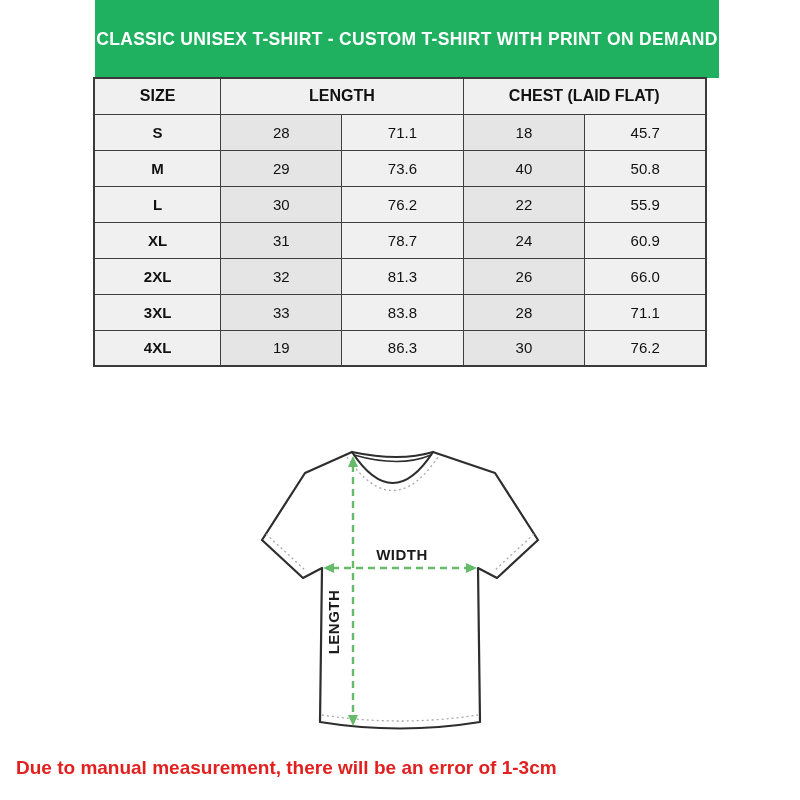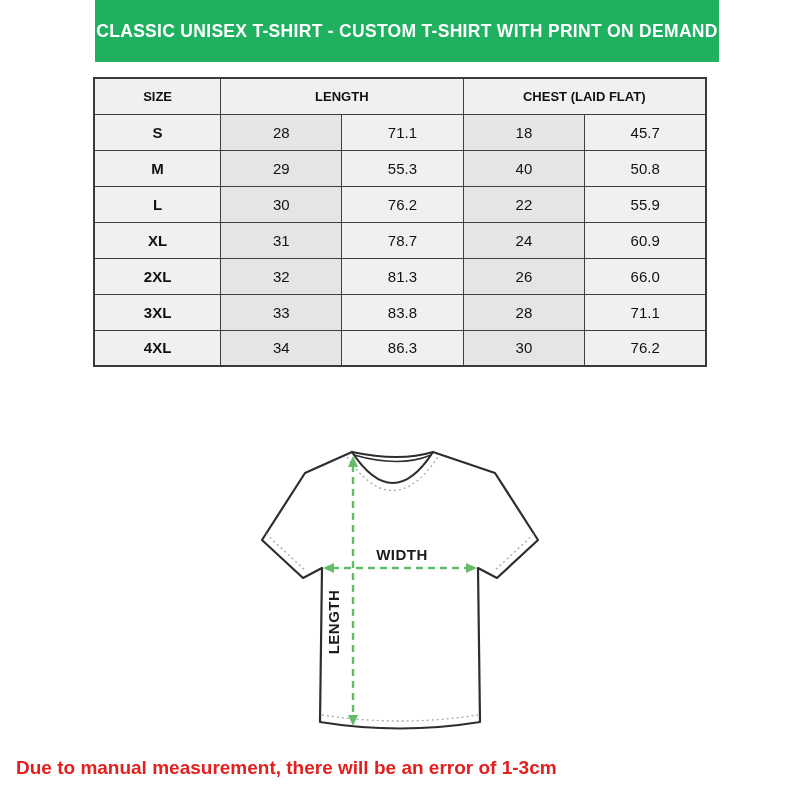--- a/index.html
+++ b/index.html
@@ -1,37 +1,37 @@
 <!DOCTYPE html>
 <html><head>
 <meta charset="utf-8">
 <style>
   * { margin: 0; padding: 0; box-sizing: border-box; }
   html, body { width: 800px; height: 800px; background: #ffffff;
     font-family: "Liberation Sans", sans-serif; position: relative; overflow: hidden; }
 
   .banner {
-    position: absolute; left: 95px; top: 0; width: 624px; height: 62px;
+    position: absolute; left: 95px; top: 0; width: 624px; height: 78px;
     background: #1fb160; display: flex; align-items: center; justify-content: center;
   }
   .banner-title {
     color: #ffffff; font-weight: bold; font-size: 17.5px; letter-spacing: 0.3px;
     text-align: center; white-space: nowrap;
   }
 
   .size-table-wrap { position: absolute; left: 93px; top: 77px; width: 614px; }
   table.size-table {
     width: 100%; border-collapse: collapse; table-layout: fixed;
     border: 2px solid #3a3a3a;
   }
   table.size-table td, table.size-table th {
     border: 1.5px solid #3f3f3f; height: 36px; text-align: center; vertical-align: middle;
     font-size: 15px; color: #111111; padding: 0;
   }
-  table.size-table th { background: #f0f0f0; font-weight: bold; font-size: 13px; }
+  table.size-table th { background: #f0f0f0; font-weight: bold; font-size: 16px; }
   td.g { background: #f0f0f0; }
   td.w { background: #e5e5e5; }
   td.size-col { font-weight: bold; background: #f0f0f0; }
   td.num { font-weight: normal; }
 
   .diagram { position: absolute; left: 240px; top: 440px; width: 320px; height: 320px; }
 
   .footer-note {
     position: absolute; left: 16px; top: 757px; width: 800px; text-align: left;
     color: #e2201f; font-weight: bold; font-size: 19px;
@@ -62,21 +62,21 @@
     <tr>
       <td class="size-col">S</td>
       <td class="w num">28</td>
       <td class="g num">71.1</td>
       <td class="w num">18</td>
       <td class="g num">45.7</td>
     </tr>
     <tr>
       <td class="size-col">M</td>
       <td class="w num">29</td>
-      <td class="g num">55.3</td>
+      <td class="g num">73.6</td>
       <td class="w num">40</td>
       <td class="g num">50.8</td>
     </tr>
     <tr>
       <td class="size-col">L</td>
       <td class="w num">30</td>
       <td class="g num">76.2</td>
       <td class="w num">22</td>
       <td class="g num">55.9</td>
     </tr>
@@ -96,21 +96,21 @@
     </tr>
     <tr>
       <td class="size-col">3XL</td>
       <td class="w num">33</td>
       <td class="g num">83.8</td>
       <td class="w num">28</td>
       <td class="g num">71.1</td>
     </tr>
     <tr>
       <td class="size-col">4XL</td>
-      <td class="w num">34</td>
+      <td class="w num">19</td>
       <td class="g num">86.3</td>
       <td class="w num">30</td>
       <td class="g num">76.2</td>
     </tr>
   </tbody>
     </table>
 </div>
 
 <svg class="diagram" viewBox="0 0 320 320" xmlns="http://www.w3.org/2000/svg">
 

